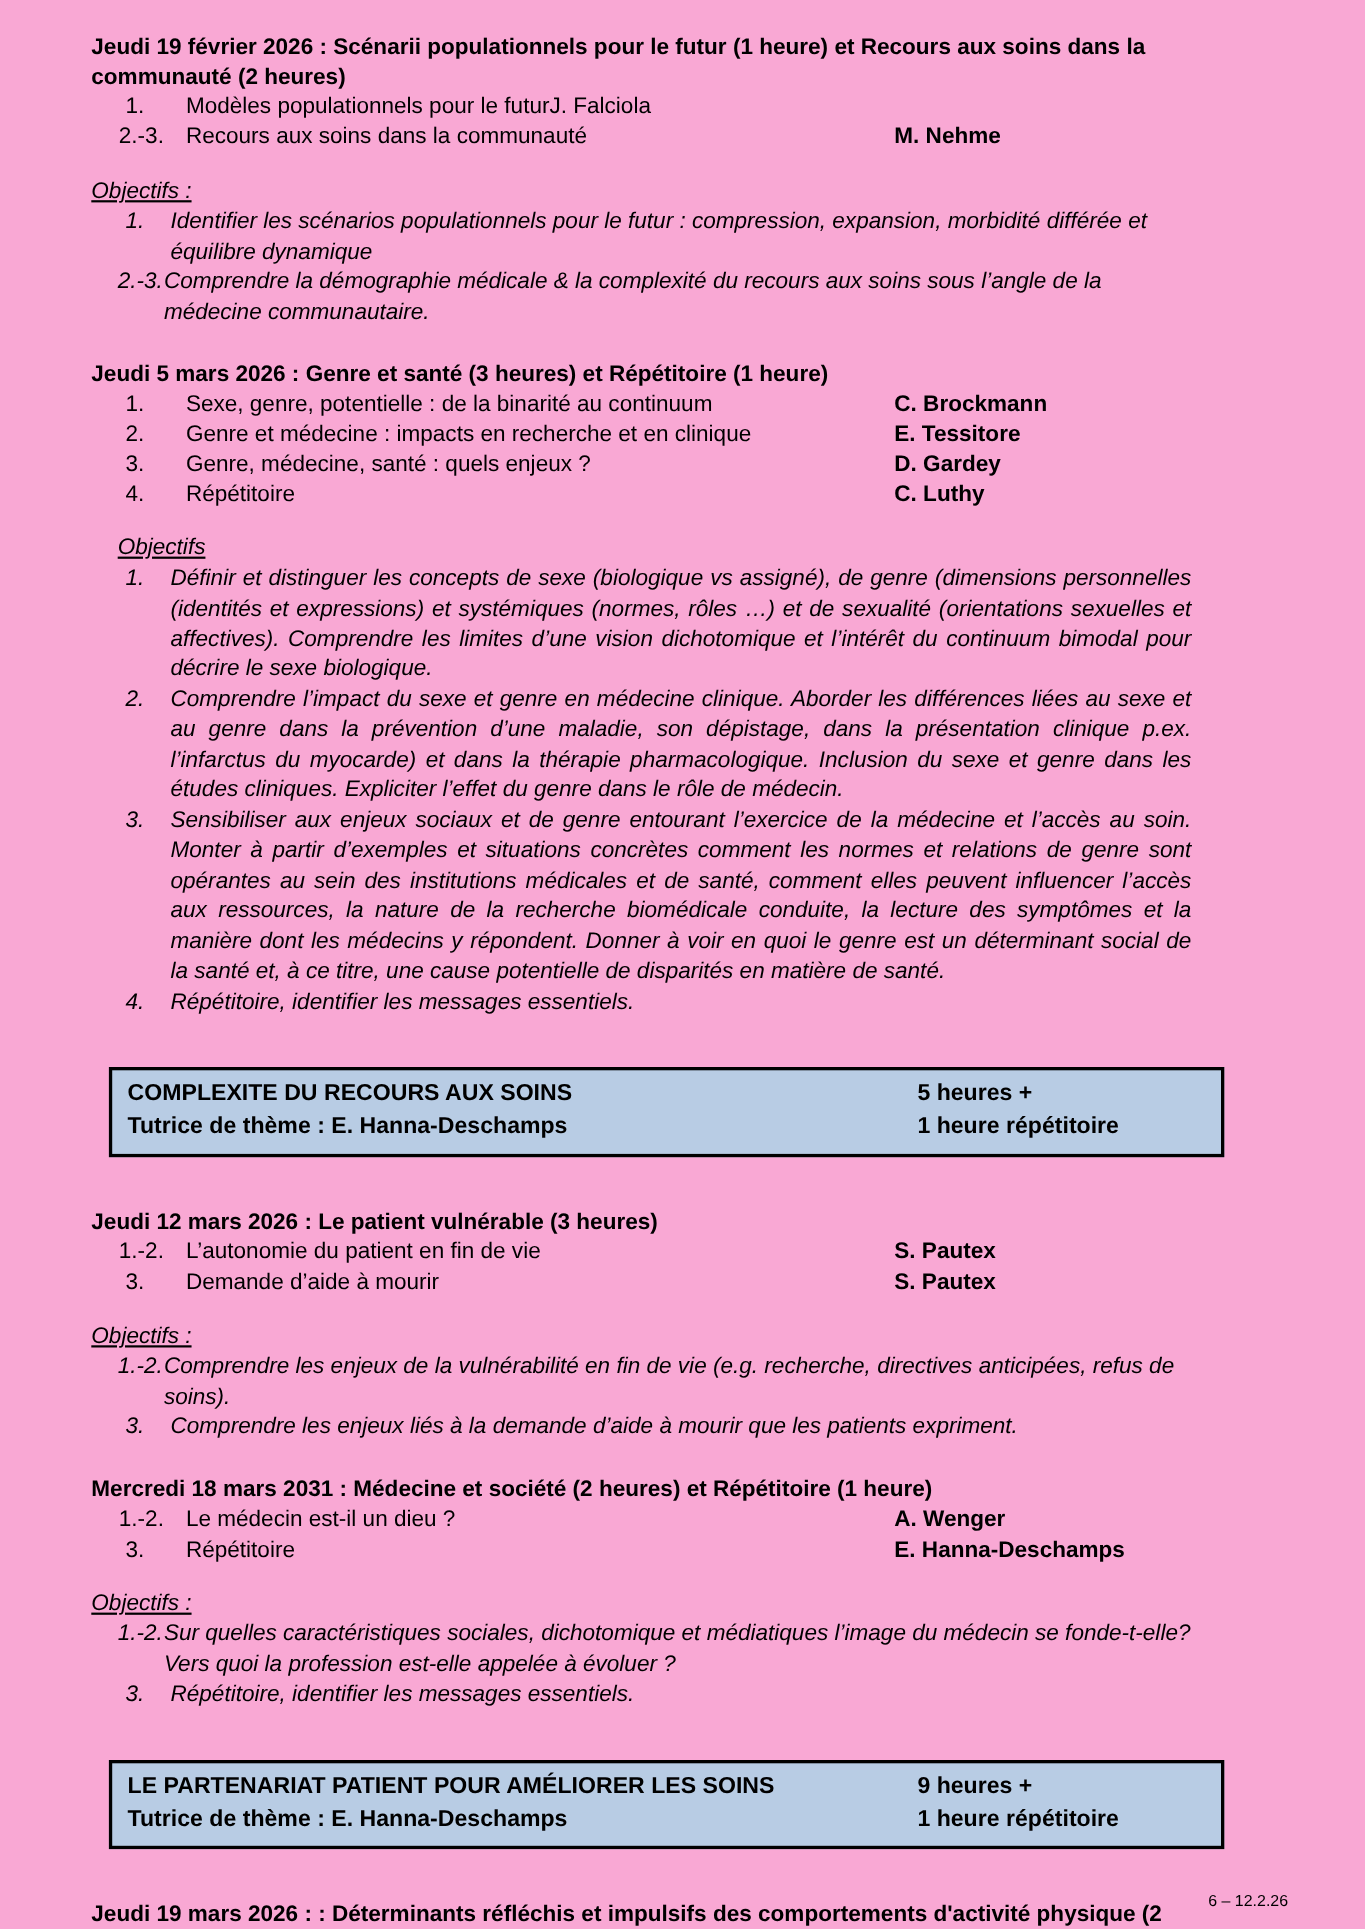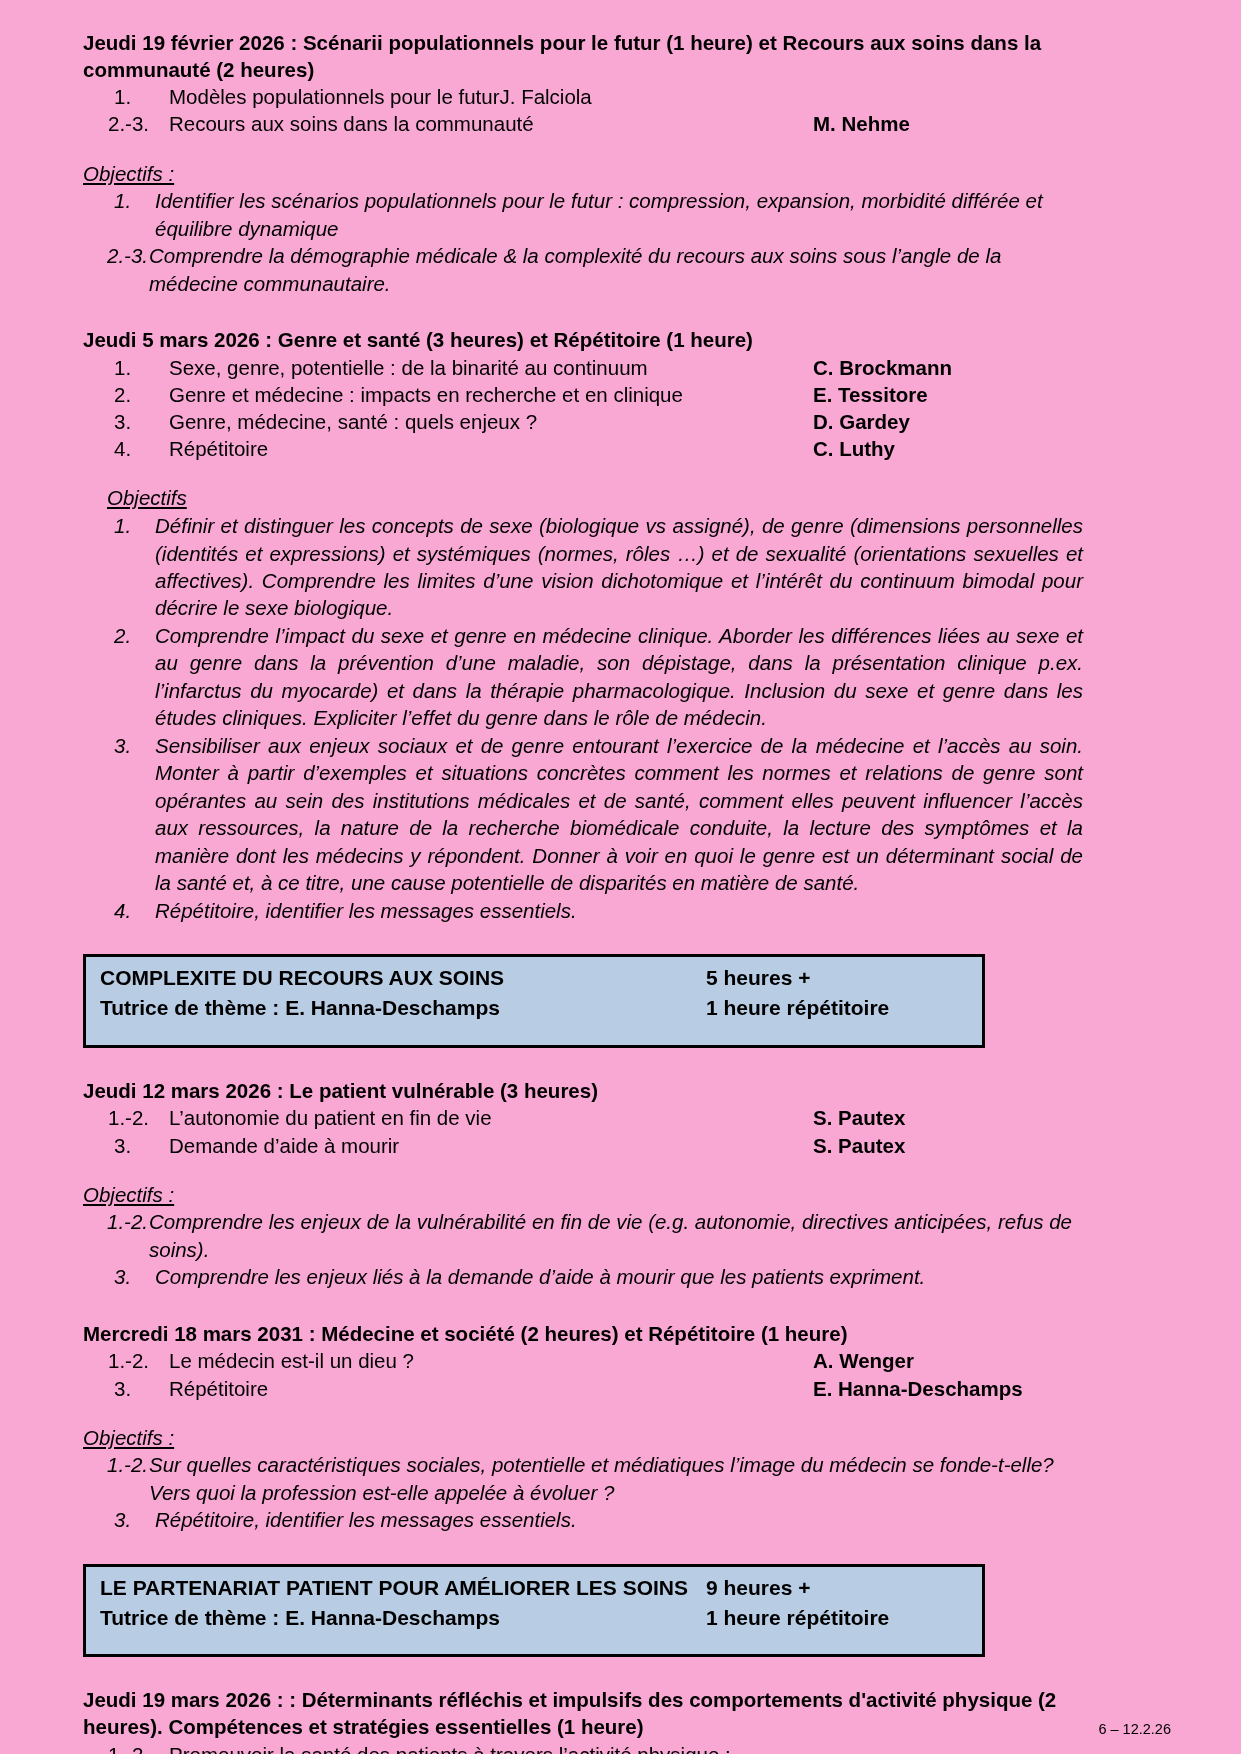--- a/index.html
+++ b/index.html
@@ -98,23 +98,23 @@
     flex: 1 1 auto;
     text-align: justify;
     text-justify: inter-word;
   }
   .obj-text.nojust { text-align: left; }
 
   
   .theme-box {
     border: 3px solid #000000;
     background: #b8cce4;
-    padding: 6px 0 22px 0;
-    margin: 0;
-    width: 902px;
+    padding: 6px 0 10px 0;
+    margin: 16px;
+    width: 1014px;
     box-sizing: border-box;
   }
   .theme-line {
     display: flex;
     align-items: baseline;
     font-size: 21px;
     font-weight: bold;
     line-height: 1.42;
     padding: 0 10px 0 14px;
   }
@@ -245,21 +245,21 @@
           <span class="lect-subject">Demande d’aide à mourir</span>
           <span class="lect-speaker">S. Pautex</span>
         </div>
       </div>
 
       <div class="spacer-md"></div>
       <p class="obj-head">Objectifs :</p>
 
       <div class="obj-row">
         <span class="obj-num tight">1.-2.</span>
-        <span class="obj-text nojust">Comprendre les enjeux de la vulnérabilité en fin de vie (e.g. autonomie, directives anticipées, refus de soins).</span>
+        <span class="obj-text nojust">Comprendre les enjeux de la vulnérabilité en fin de vie (e.g. recherche, directives anticipées, refus de soins).</span>
       </div>
       <div class="obj-row">
         <span class="obj-num">3.</span>
         <span class="obj-text nojust">Comprendre les enjeux liés à la demande d’aide à mourir que les patients expriment.</span>
       </div>
     </div>
 
     <div class="spacer-lg"></div>
 
     <div>
@@ -276,21 +276,21 @@
           <span class="lect-subject">Répétitoire</span>
           <span class="lect-speaker">E. Hanna-Deschamps</span>
         </div>
       </div>
 
       <div class="spacer-md"></div>
       <p class="obj-head">Objectifs :</p>
 
       <div class="obj-row">
         <span class="obj-num tight">1.-2.</span>
-        <span class="obj-text nojust">Sur quelles caractéristiques sociales, potentielle et médiatiques l’image du médecin se fonde-t-elle? Vers quoi la profession est-elle appelée à évoluer ?</span>
+        <span class="obj-text nojust">Sur quelles caractéristiques sociales, dichotomique et médiatiques l’image du médecin se fonde-t-elle? Vers quoi la profession est-elle appelée à évoluer ?</span>
       </div>
       <div class="obj-row">
         <span class="obj-num">3.</span>
         <span class="obj-text nojust">Répétitoire, identifier les messages essentiels.</span>
       </div>
     </div>
 
     <div class="spacer-lg"></div>
 
     <div class="theme-box">

